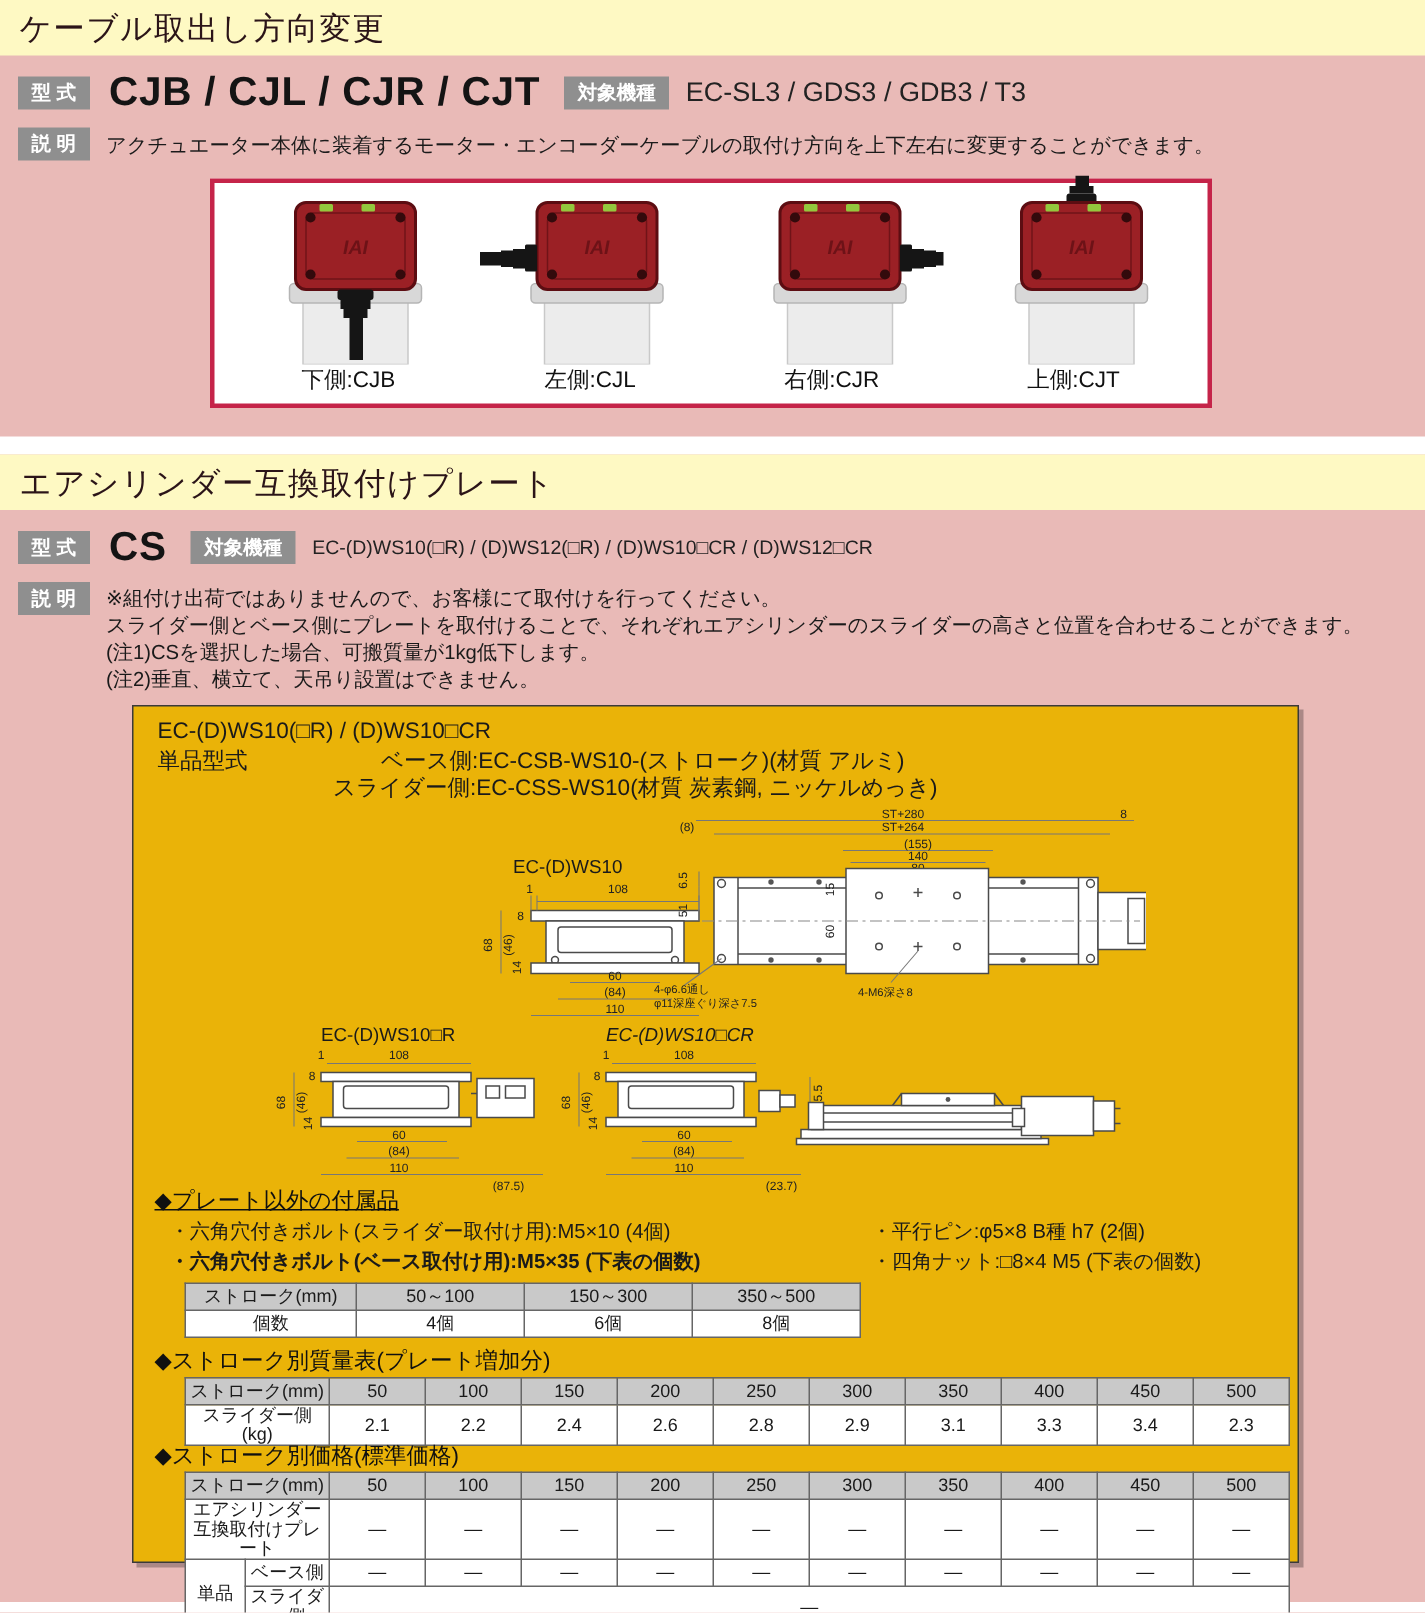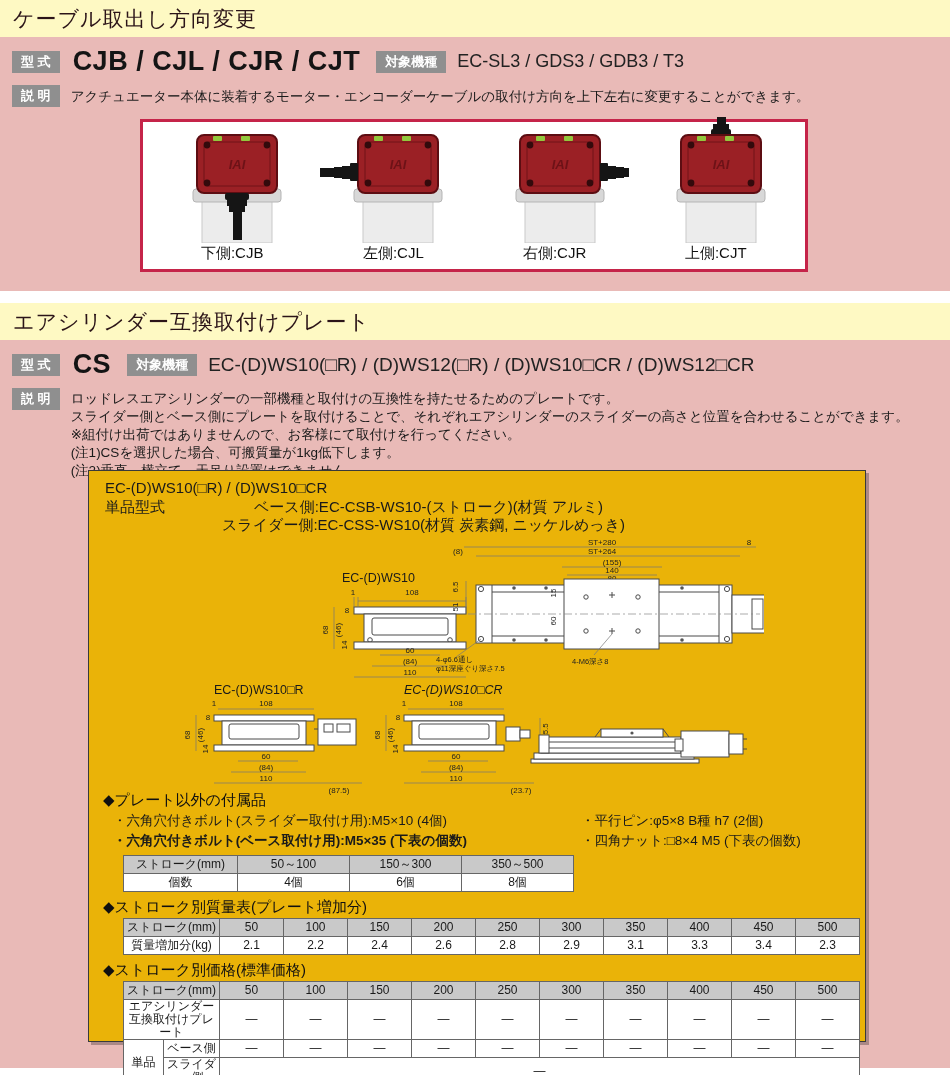--- a/index.html
+++ b/index.html
@@ -16,21 +16,21 @@
     height:37px; background:#fef9c3; display:flex; align-items:center;
     padding:0 13px; font-size:21px; font-weight:normal; color:#2b1418; letter-spacing:1px;
   }
   .specrow { display:flex; align-items:center; padding:9px 12px 0 12px; }
   .badge {
     display:inline-block; background:#8f8f8f; color:#ffffff; font-size:13px;
     font-weight:bold; padding:4px 9px; line-height:14px; white-space:nowrap;
   }
   .model-big { font-size:27px; font-weight:bold; color:#141414; margin:0 16px 0 13px; letter-spacing:0.5px; white-space:nowrap; }
   .target-txt { font-size:18px; color:#222; margin-left:11px; white-space:nowrap; }
-  #panel2 .target-txt { font-size:19px; }
+  #panel2 .target-txt { font-size:13px; }
   .descrow { display:flex; align-items:flex-start; padding:8px 12px 0 12px; }
   .desc-txt { font-size:13.5px; margin-left:11px; line-height:19px; padding-top:2px; }
   .desc-lines div { font-size:13.5px; line-height:18px; }
   .photobox {
     position:absolute; left:140px; top:119px; width:668px; height:153px;
     background:#ffffff; border:3px solid #c52449;
     display:flex; justify-content:space-evenly; align-items:flex-end; padding:4px 6px 6px 6px;
   }
   .figure { width:156px; text-align:center; }
   .figure svg { display:block; margin:0 auto; }
@@ -183,23 +183,22 @@
   </div>
   <div class="specrow">
     <span class="badge">型 式</span>
     <span class="model-big">CS</span>
     <span class="badge">対象機種</span>
     <span class="target-txt">EC-(D)WS10(□R) / (D)WS12(□R) / (D)WS10□CR / (D)WS12□CR</span>
   </div>
   <div class="descrow">
     <span class="badge">説 明</span>
     <div class="desc-lines" style="margin-left:11px; padding-top:2px;">
-      <div>ロッドレスエアシリンダーの一部機種と取付けの互換性を持たせるためのプレートです。</div>
+      <div>※組付け出荷ではありませんので、お客様にて取付けを行ってください。</div>
       <div>スライダー側とベース側にプレートを取付けることで、それぞれエアシリンダーのスライダーの高さと位置を合わせることができます。</div>
-      <div>※組付け出荷ではありませんので、お客様にて取付けを行ってください。</div>
       <div>(注1)CSを選択した場合、可搬質量が1kg低下します。</div>
       <div>(注2)垂直、横立て、天吊り設置はできません。</div>
     </div>
   </div>
 
   <div class="drawbox">
 
     <div class="abs db-line" style="left:16px; top:8px;">EC-(D)WS10(□R) / (D)WS10□CR</div>
     <div class="abs db-line" style="left:16px; top:27px;">単品型式</div>
     <div class="abs db-line" style="left:165px; top:27px;">ベース側:EC-CSB-WS10-(ストローク)(材質 アルミ)</div>
@@ -353,21 +352,21 @@
       <line class="tl" x1="72" y1="20" x2="66" y2="28"></line>
       <line class="tl" x1="134" y1="20" x2="140" y2="28"></line>
       <circle class="scr" cx="103" cy="24" r="1.6"></circle>
       <rect class="tlf" x="152" y="22" width="48" height="26"></rect>
       <rect class="tlf" x="146" y="30" width="8" height="12"></rect>
       <rect class="tlf" x="200" y="25" width="14" height="20"></rect>
       <line class="tl" x1="214" y1="30" x2="218" y2="30"></line>
       <line class="tl" x1="214" y1="40" x2="218" y2="40"></line>
     </svg>
 
-    <div class="abs heading" style="left:14px; top:320px;">◆プレート以外の付属品</div>
+    <div class="abs heading" style="left:14px; top:320px;text-decoration:underline;">◆プレート以外の付属品</div>
     <div class="abs bullet" style="left:24px; top:341px;">・六角穴付きボルト(スライダー取付け用):M5×10 (4個)</div>
     <div class="abs bullet" style="left:24px; top:361px;font-weight:bold;">・六角穴付きボルト(ベース取付け用):M5×35 (下表の個数)</div>
     <div class="abs bullet" style="left:492px; top:341px;">・平行ピン:φ5×8 B種 h7 (2個)</div>
     <div class="abs bullet" style="left:492px; top:361px;">・四角ナット:□8×4 M5 (下表の個数)</div>
 
     <table class="dtable abs" style="left:34px; top:384px; width:450px;">
       <colgroup>
           <col style="width:114px">
           <col style="width:112px">
           <col style="width:112px">
@@ -403,21 +402,21 @@
         <th class="hd">150</th>
         <th class="hd">200</th>
         <th class="hd">250</th>
         <th class="hd">300</th>
         <th class="hd">350</th>
         <th class="hd">400</th>
         <th class="hd">450</th>
         <th class="hd">500</th>
       </tr>
       <tr>
-        <th>質量増加分(kg)</th>
+        <th>スライダー側(kg)</th>
         <td>2.1</td>
         <td>2.2</td>
         <td>2.4</td>
         <td>2.6</td>
         <td>2.8</td>
         <td>2.9</td>
         <td>3.1</td>
         <td>3.3</td>
         <td>3.4</td>
         <td>2.3</td>

